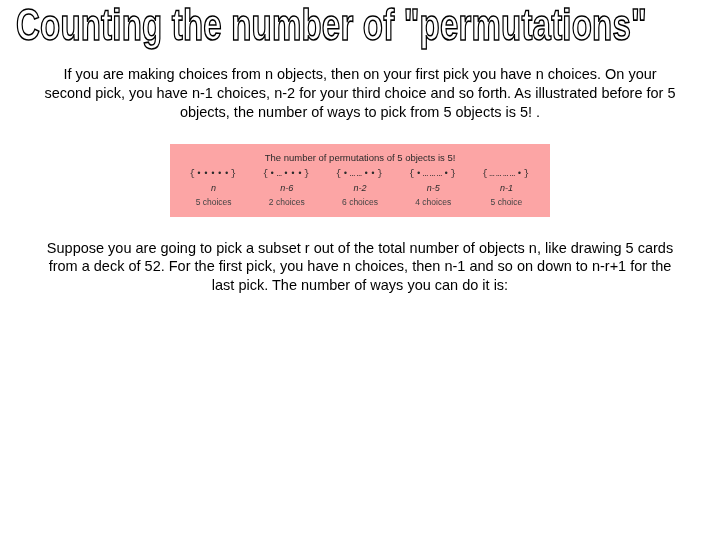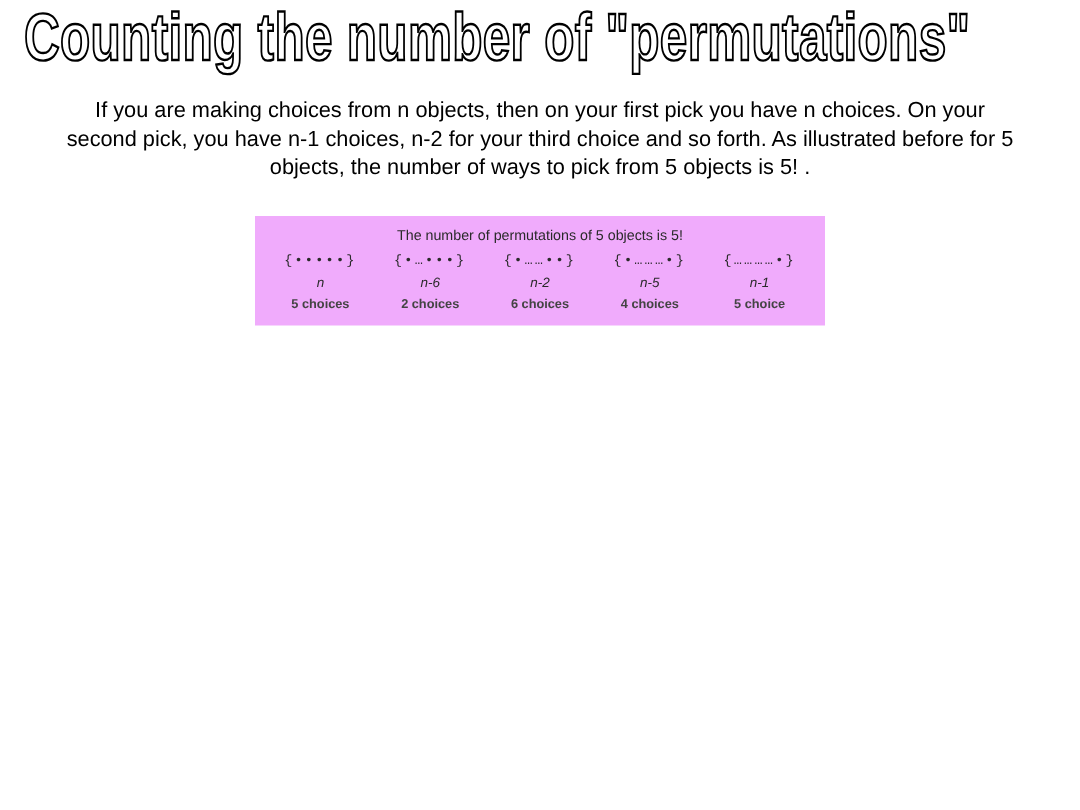--- a/index.html
+++ b/index.html
@@ -37,21 +37,21 @@
     line-height: 1.3;
     text-align: center;
     margin: 0 auto;
     max-width: 640px;
     font-weight: 400;
   }
   .body-text.top { margin-top: 10px; }
   .body-text.mid { margin-top: 22px; }
 
   .panel {
-    background: #f0abfc;
+    background: #fca5a5;
     margin: 22px auto 0 auto;
   }
   .panel1 {
     width: 360px;
     padding: 8px 10px 6px 10px;
     font-size: 9px;
     text-align: center;
     color: #2a2a2a;
   }
   .panel1 .p-title {
@@ -63,21 +63,21 @@
     justify-content: space-between;
     gap: 6px;
     margin-bottom: 4px;
   }
   .panel1 .cell {
     flex: 1 1 0;
     text-align: center;
   }
   .panel1 .braces { font-family: "Courier New", monospace; letter-spacing: 1.5px; }
   .panel1 .var { font-style: italic; }
-  .panel1 .which { font-size: 8.5px; color: #444; font-weight: bold; }
+  .panel1 .which { font-size: 8.5px; color: #444; }
 
   .panel2 {
     width: 390px;
     padding: 14px 16px;
     font-family: 'Times New Roman', Times, serif;
     font-size: 19px;
     font-style: italic;
     text-align: center;
     white-space: nowrap;
   }
@@ -123,15 +123,16 @@
     </div>
     <div class="row">
       <div class="cell which">5 choices</div>
       <div class="cell which">2 choices</div>
       <div class="cell which">6 choices</div>
       <div class="cell which">4 choices</div>
       <div class="cell which">5 choice</div>
     </div>
   </div>
 
+  <p class="body-text mid">Suppose you are going to pick a subset r out of the total number of objects n, like drawing 5 cards from a deck of 52.   For the first pick, you have n choices, then n-1 and so on down to n-r+1 for the last pick. The number of ways you can do it is:</p>
 
 
 </div>
 
 </body></html>

